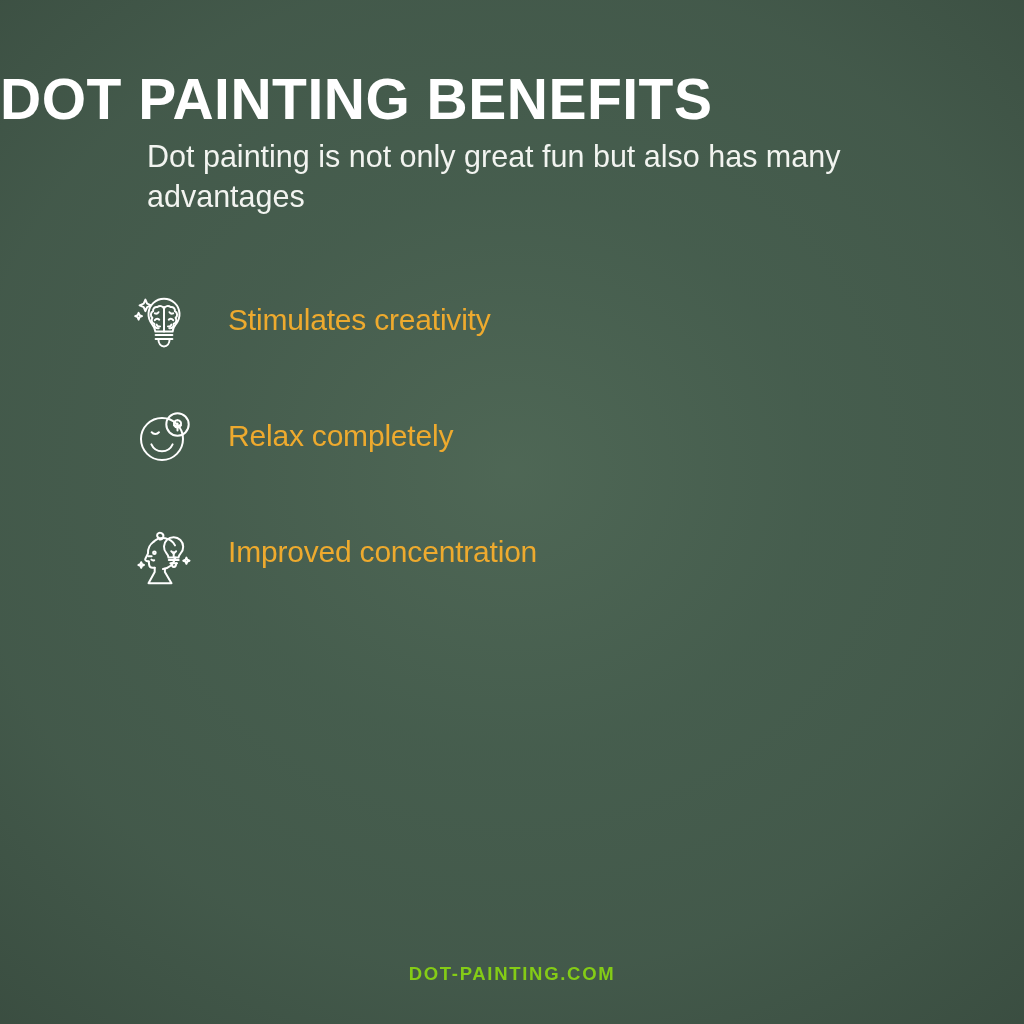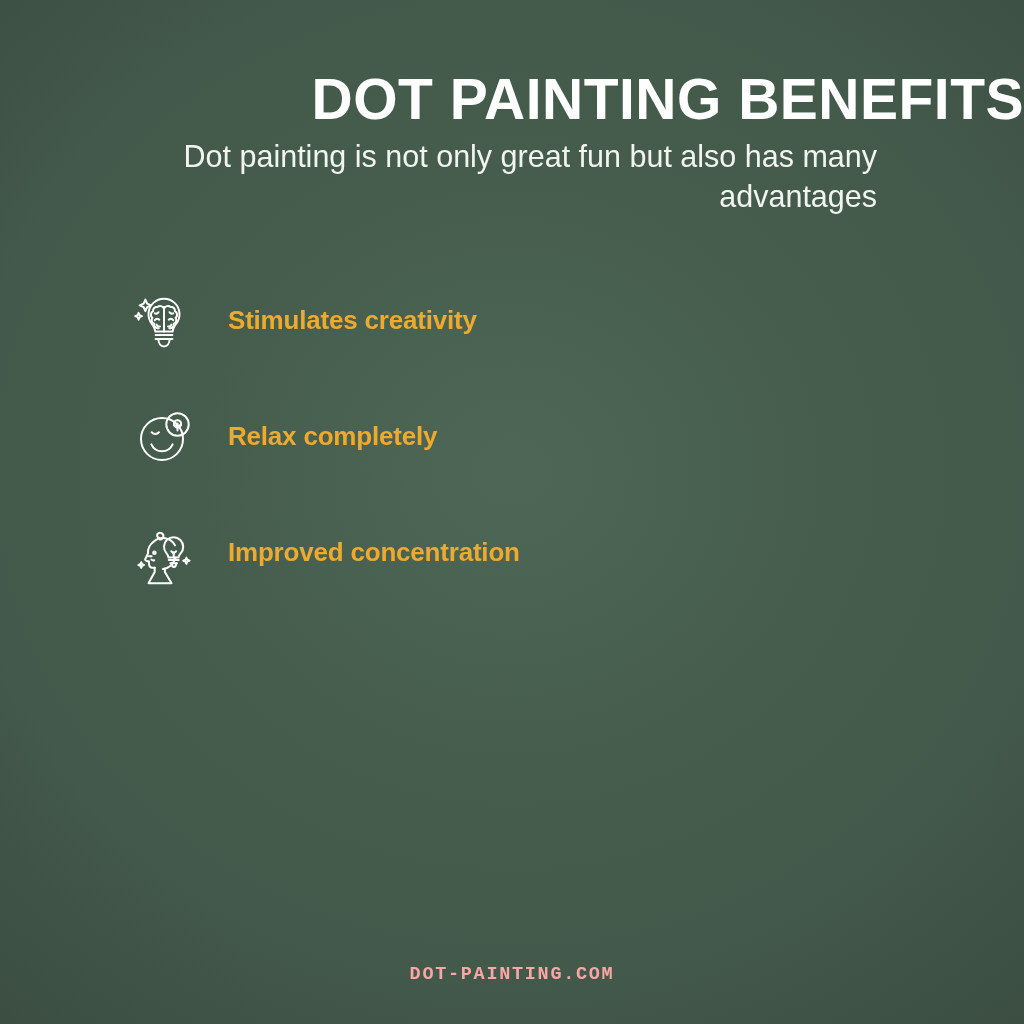--- a/index.html
+++ b/index.html
@@ -36,21 +36,21 @@
     width: 100%;
     height: 100%;
   }
 
   
   .header {
     position: absolute;
     top: 68px;
     left: 0;
     width: 100%;
-    text-align: right;
+    text-align: left;
   }
   .title {
     color: #ffffff;
     font-size: 57px;
     font-weight: bold;
     letter-spacing: 0.5px;
     line-height: 1.1;
     margin: 0;
     font-family: "Liberation Sans", sans-serif;
   }
@@ -86,41 +86,41 @@
   }
   .benefit-icon svg {
     display: block;
     width: 62px;
     height: 74px;
     overflow: visible;
   }
   .benefit-label {
     margin-left: 33px;
     color: #eeaa2e;
-    font-size: 26px;
-    font-weight: bold;
+    font-size: 30px;
+    font-weight: normal;
     letter-spacing: -0.2px;
     white-space: nowrap;
     font-family: "Liberation Sans", sans-serif;
   }
 
   
   .footer {
     position: absolute;
     bottom: 39px;
     left: 0;
     width: 100%;
     text-align: center;
   }
   .footer-text {
-    color: #fca5a5;
+    color: #84cc16;
     font-size: 18.5px;
     font-weight: bold;
     letter-spacing: 1.7px;
-    font-family: Liberation Mono, monospace;
+    font-family: Liberation Sans, sans-serif;
     text-align: right;
   }
 </style>
 </head>
 <body>
 
 <div id="poster">
   <div id="vignette"></div>
 
   <div id="content">

